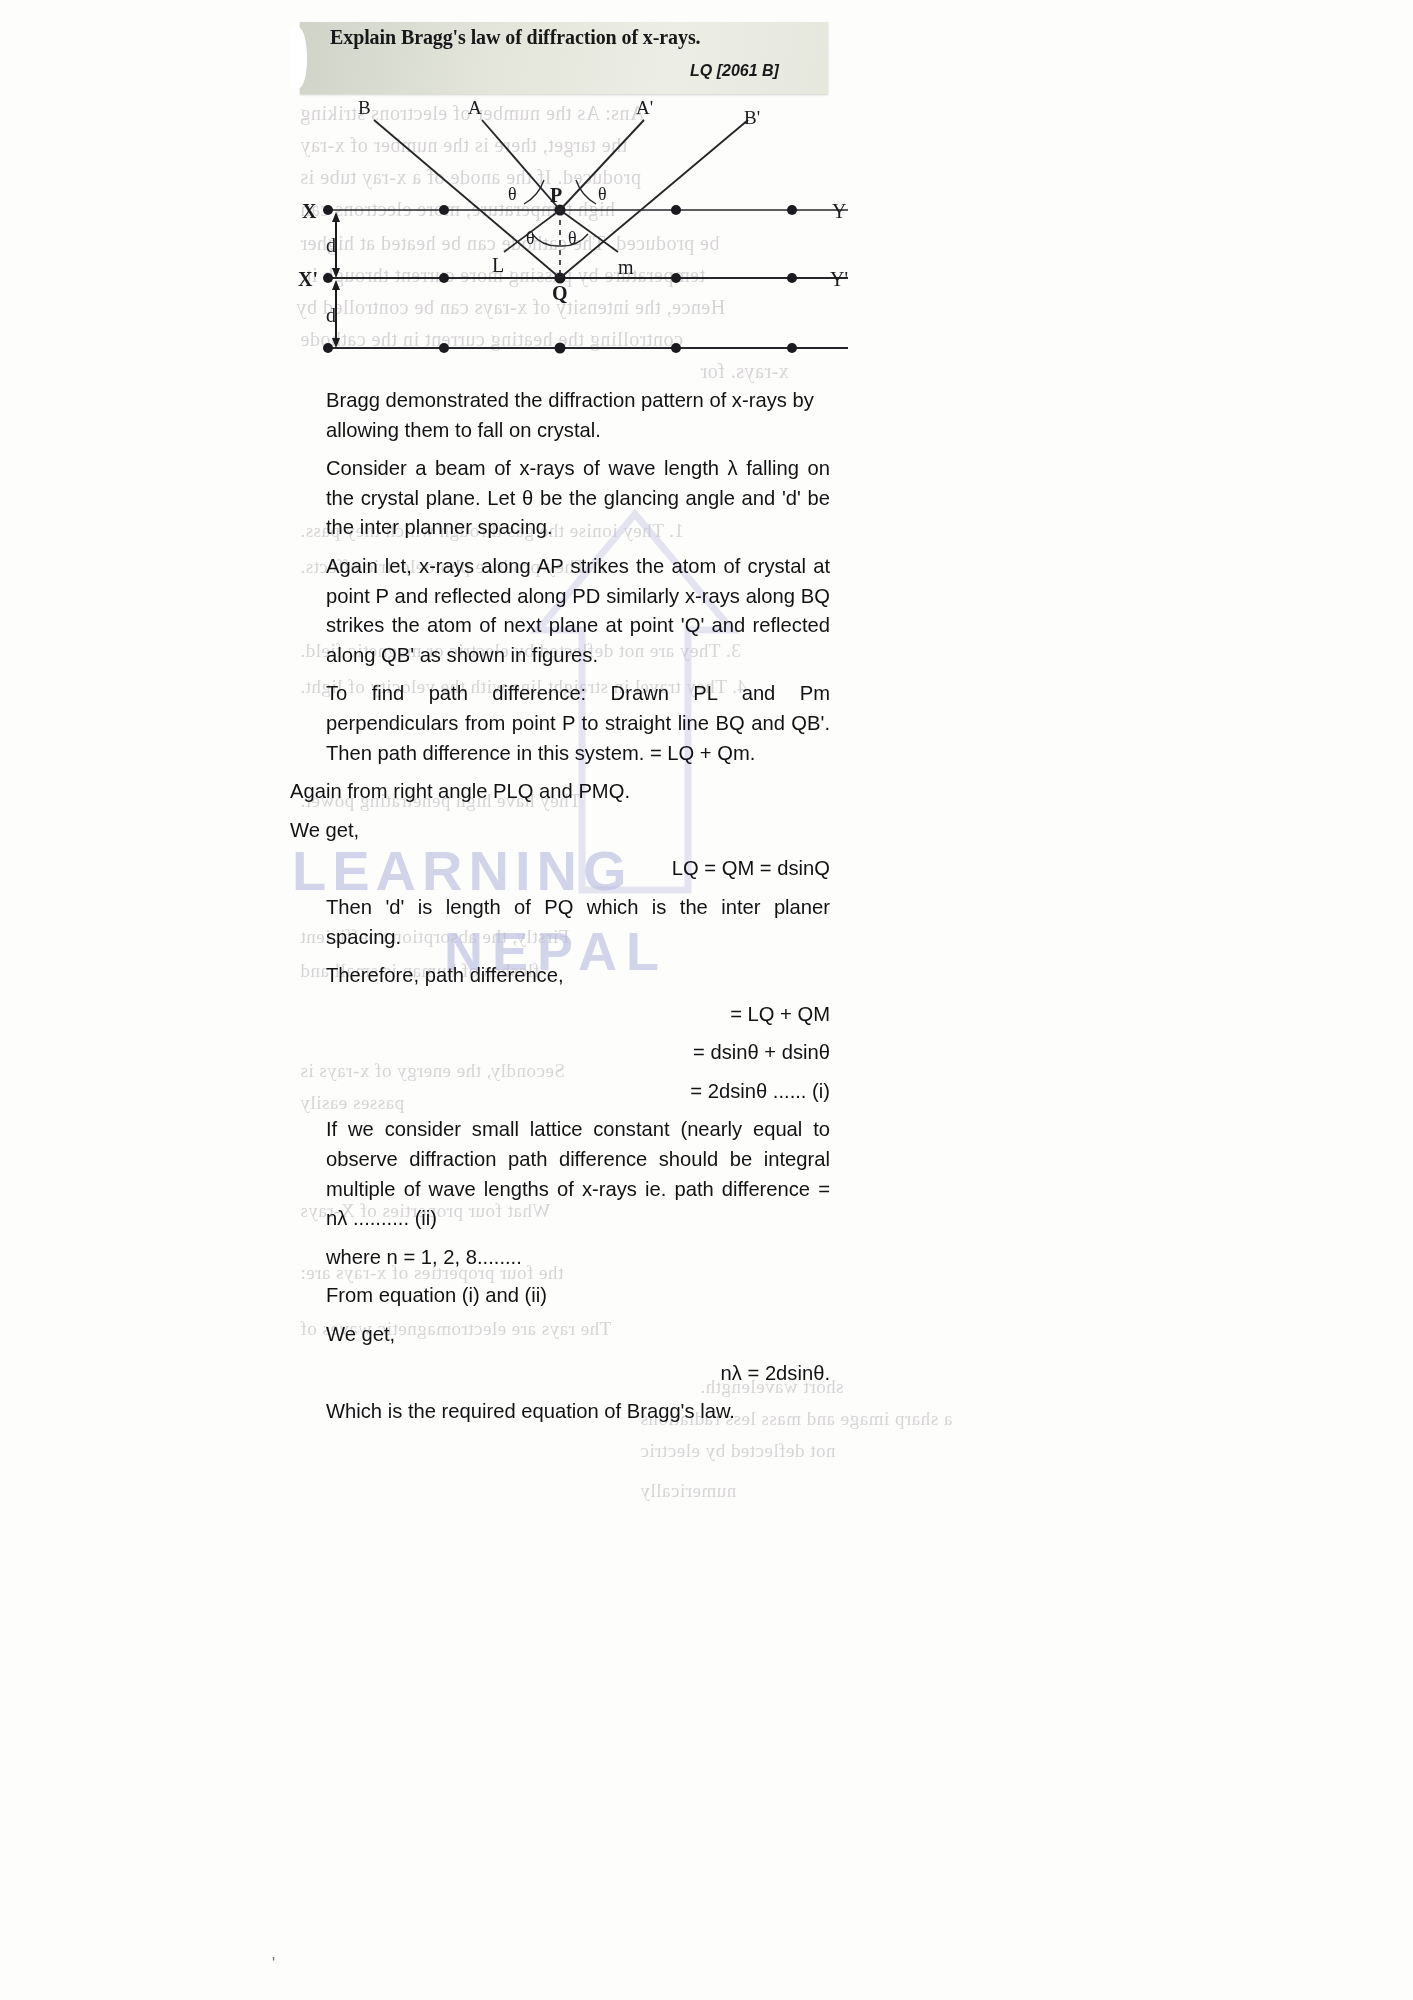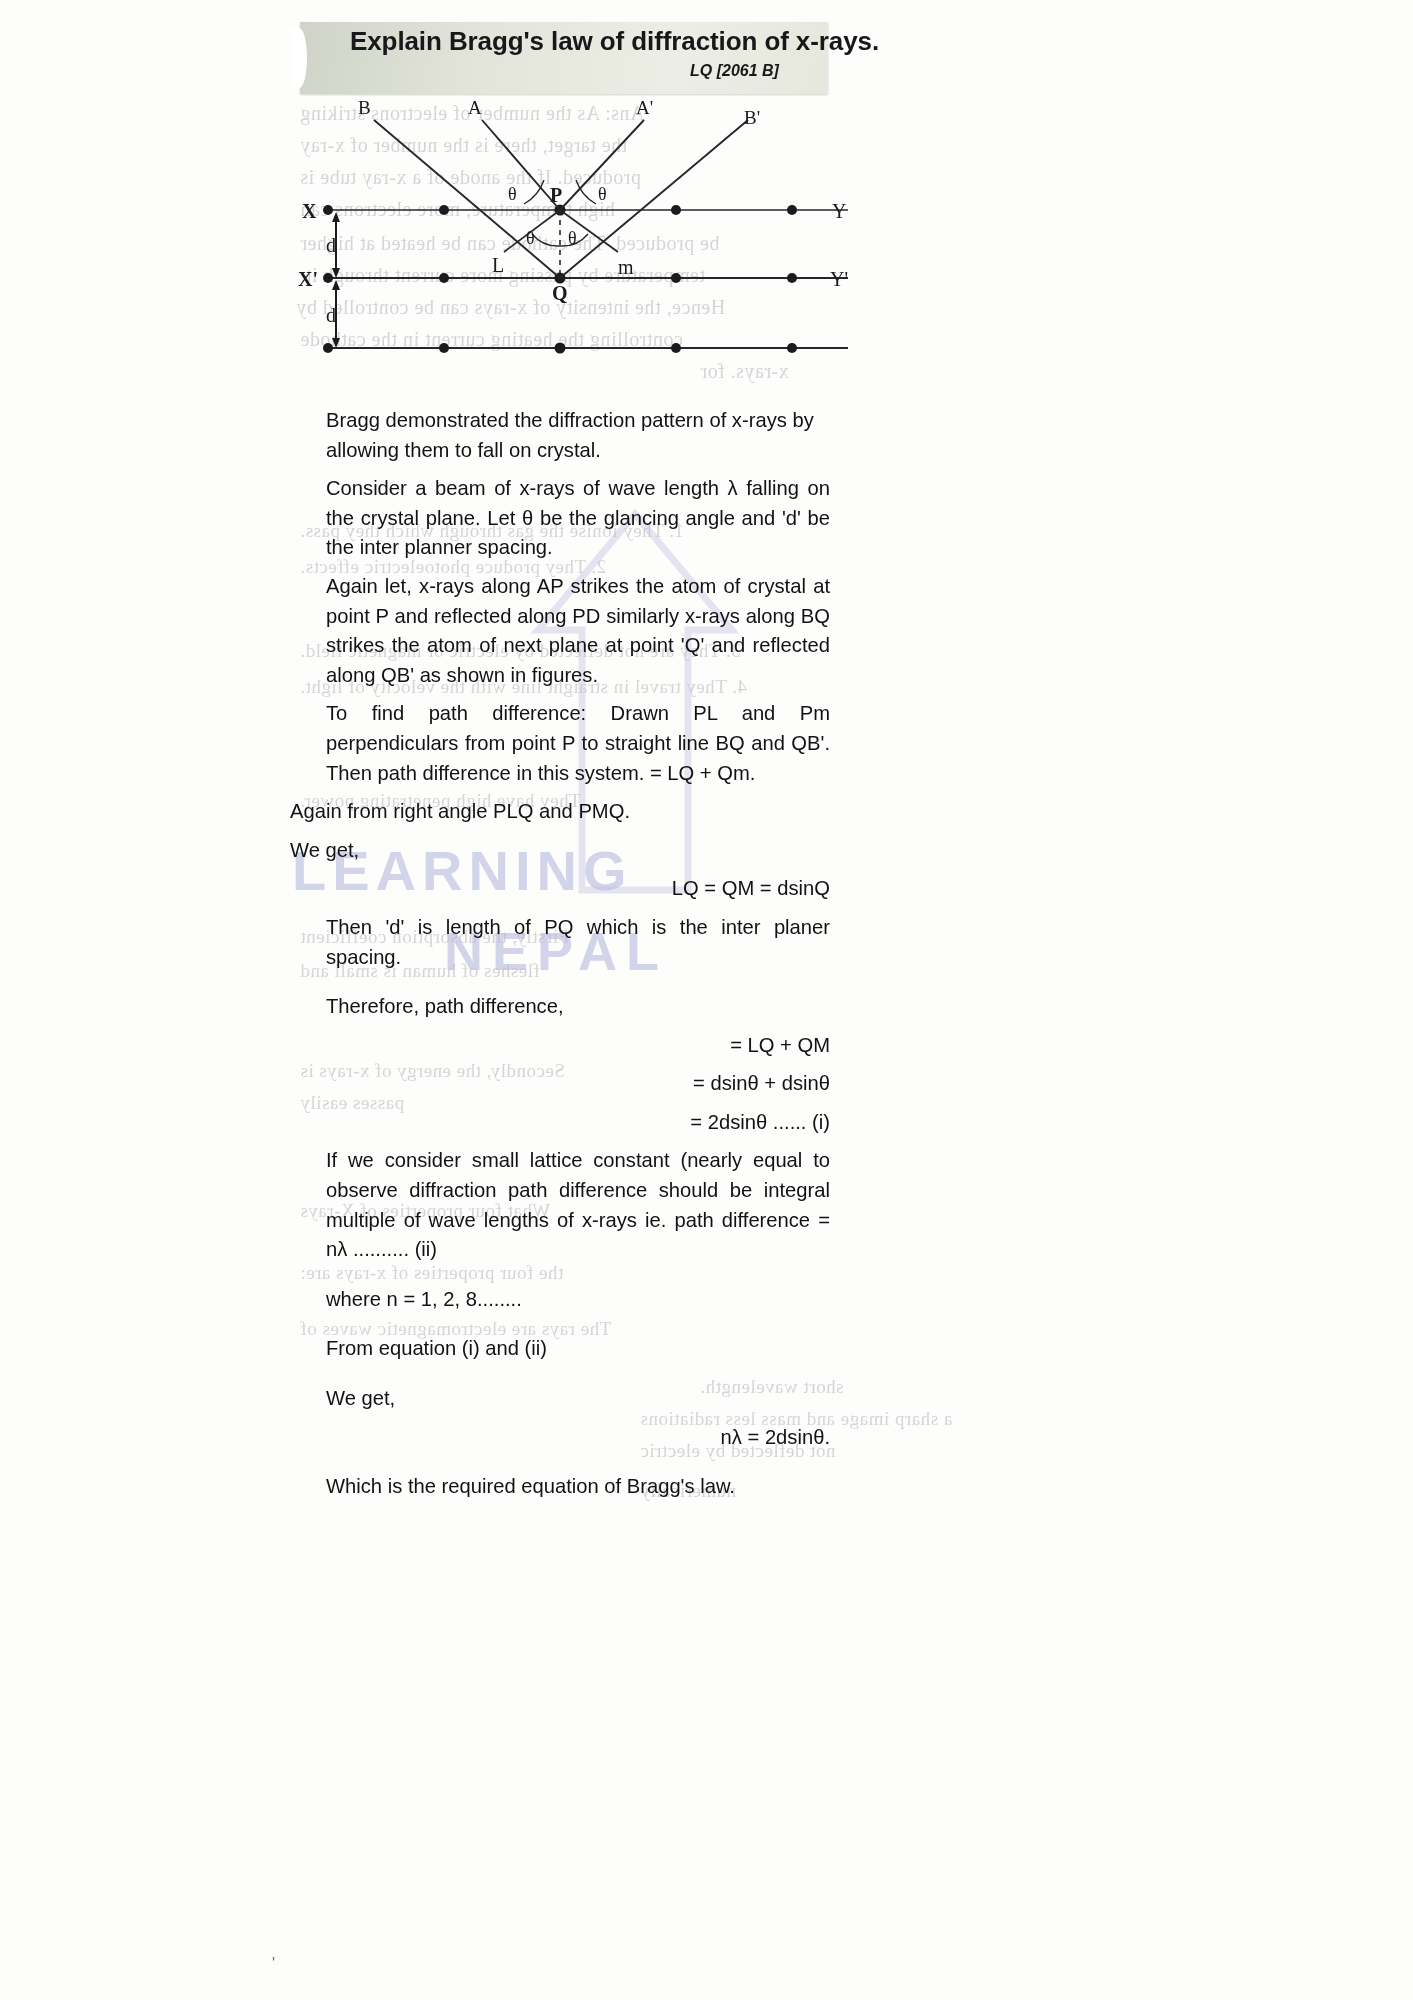--- a/index.html
+++ b/index.html
@@ -65,26 +65,25 @@
     position: absolute;
     left: -9px; top: 6px;
     width: 16px; height: 60px;
     background: #ffffff;
     border-radius: 0 50% 50% 0 / 0 50% 50% 0;
   }
   .qtext {
     position: absolute;
     left: 330px;
     top: 26px;
-    font-size: 26px;
+    font-size: 20px;
     font-weight: 700;
     color: #18181a;
     letter-spacing: -.1px;
-    font-family: Liberation Sans, sans-serif;
-    margin-left: 20px;
+    font-family: Liberation Serif, serif;
   }
   .qref {
     position: absolute;
     left: 690px;
     top: 62px;
     font-size: 16px;
     font-weight: 700;
     font-style: italic;
     color: #19191b;
     font-family: "Liberation Sans", sans-serif;
@@ -109,21 +108,21 @@
     color: #121214;
     font-size: 20.2px;
     line-height: 29.6px;
     font-family: "Liberation Sans", sans-serif;
   }
   .p {
     margin: 0 0 9px 0;
     padding-left: 36px;
     text-align: justify;
   }
-  .p.last-left { text-align: left; margin-top: 20px; }
+  .p.last-left { text-align: left; }
   .p.noindent { padding-left: 0; text-align: left; }
   .eq {
     margin: 0 0 9px 0;
     padding-left: 36px;
     text-align: right;
   }
 
   .stray-tick {
     position: absolute;
     left: 272px;

